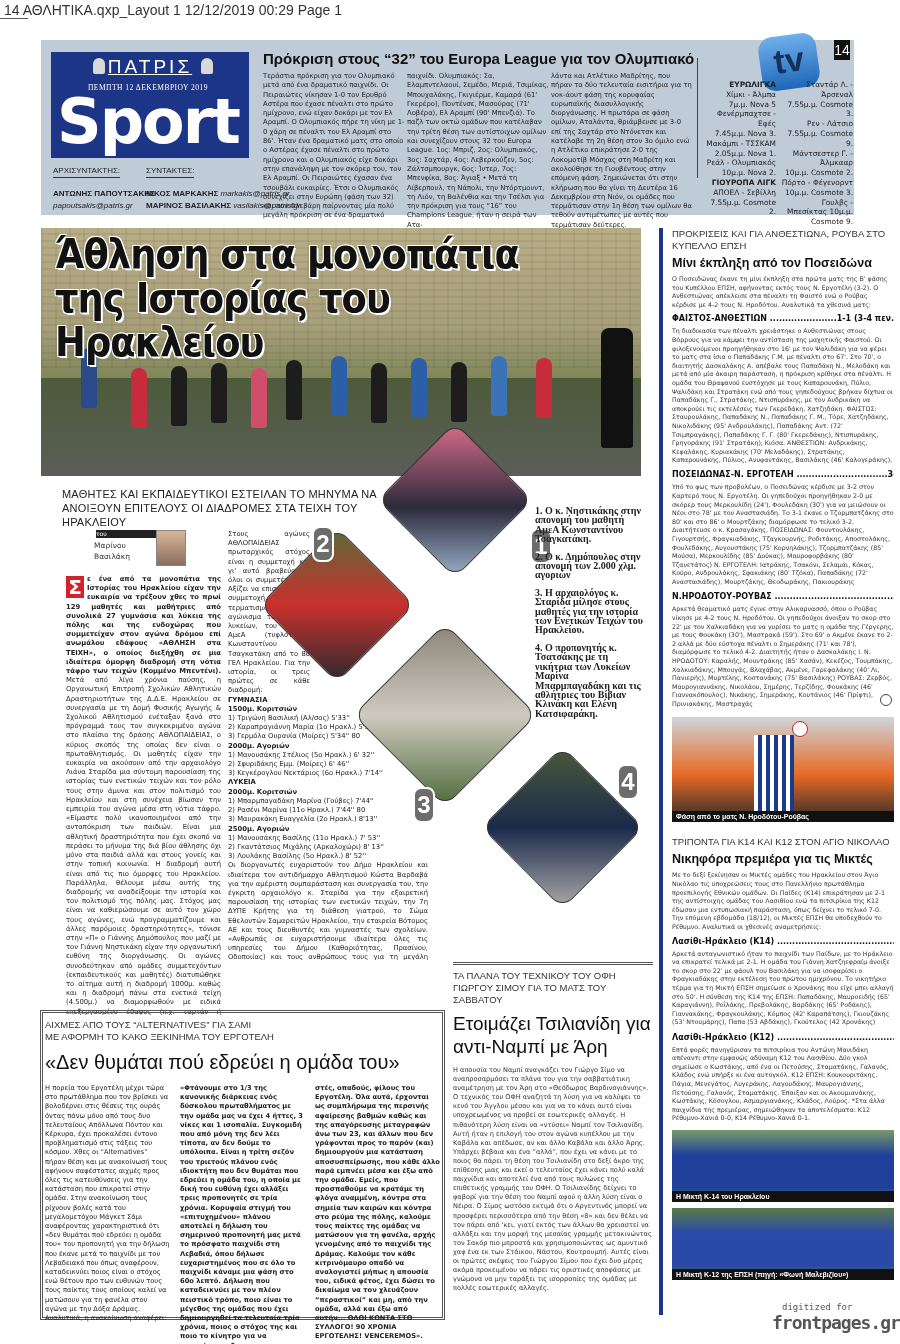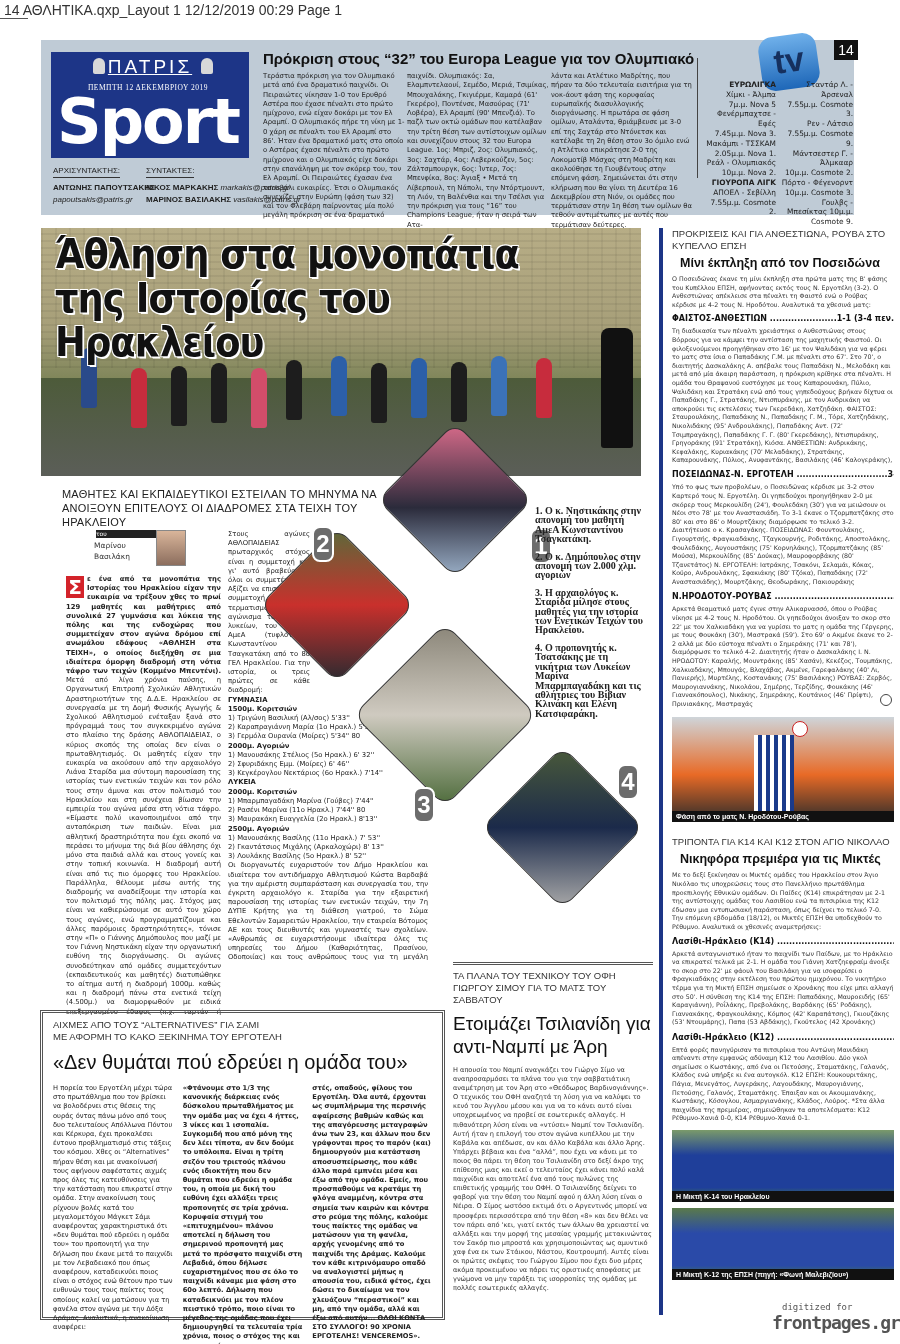--- a/index.html
+++ b/index.html
@@ -7,28 +7,28 @@
 .slug{position:absolute;left:4px;top:2px;font-size:14px;color:#333;font-family:"Liberation Sans",sans-serif}
 .crop-mark{position:absolute;height:1px;background:#555}
 
 .header{position:absolute;left:41px;top:40px;width:813px;height:175px;background:#bfcbd6}
 .logo{position:absolute;left:10px;top:12px;width:198px;height:106px;background:#1d3587}
 .logo .patris{position:absolute;left:0;right:0;top:4px;text-align:center;color:#fff;font-family:"Liberation Sans",sans-serif;font-size:19px;letter-spacing:3px;text-decoration:underline}
 .logo .date{position:absolute;left:0;right:4px;top:31px;text-align:center;color:#fff;font-family:"Liberation Serif",serif;font-size:7.5px;letter-spacing:0.5px}
 .logo .sport{position:absolute;left:6px;top:32px;color:#fff;font-family:"DejaVu Sans",sans-serif;font-weight:bold;font-size:62px;letter-spacing:-2px;line-height:76px}
 .logo .bust{position:absolute;top:6px;width:12px;height:16px;border-radius:6px 6px 2px 2px;background:#d8d8d8}
 .staff{position:absolute;top:125px;font-family:"Liberation Sans",sans-serif;font-size:8px;color:#222;line-height:12px}
-.staff .lbl{border-bottom:1px solid #333;display:inline-block;margin-bottom:4px}
+.staff .lbl{border-bottom:1px solid #333;display:inline-block;margin-bottom:10px}
 .staff b{font-weight:bold;font-size:8px}
 .staff i{font-style:italic;font-size:8px}
 .olymp-title{position:absolute;left:222px;top:10px;font-size:15px;font-weight:bold;color:#111;font-family:"Liberation Sans",sans-serif;letter-spacing:0}
 .olymp-cols{position:absolute;left:222px;top:32px;width:430px;display:flex;gap:2px;font-size:6.8px;line-height:9.3px;color:#222}
 .olymp-cols div{flex:1}
 .tv{position:absolute;left:760px;top:35px;width:58px;height:54px;background:linear-gradient(#6fb0ea,#1e67b8);border-radius:14px;color:#16305e;font-weight:bold;font-size:34px;text-align:center;line-height:50px;font-family:"Liberation Sans",sans-serif;transform:rotate(-8deg)}
-.pagenum{position:absolute;left:834px;top:40px;width:24px;height:20px;background:#111;color:#fff;font-size:14px;text-align:center;line-height:20px;font-family:"Liberation Sans",sans-serif}
+.pagenum{position:absolute;left:834px;top:40px;width:16px;height:20px;background:#111;color:#fff;font-size:14px;text-align:center;line-height:20px;font-family:"Liberation Sans",sans-serif}
 .tvlist{position:absolute;left:703px;top:80px;width:150px;display:flex;gap:4px;font-size:7.4px;line-height:9.8px;text-align:right;color:#222}
 .tvlist div{flex:1}
 .tvsep{position:absolute;left:697px;top:58px;width:1px;height:120px;background:#444}
 
 .hero{position:absolute;left:41px;top:228px;width:600px;height:248px;background:linear-gradient(180deg,#b7ad86 0%,#a79f79 40%,#6f7b4d 70%,#5a5a4a 100%);overflow:hidden}
 .hero .wall{position:absolute;inset:0;background:repeating-linear-gradient(0deg,rgba(0,0,0,0.06) 0 2px,transparent 2px 7px),repeating-linear-gradient(90deg,rgba(0,0,0,0.05) 0 2px,transparent 2px 14px);height:140px}
 .hero .ground{position:absolute;left:0;right:0;top:150px;bottom:0;background:linear-gradient(180deg,#4d5b3a,#5b5e58)}
 .hero .runner{position:absolute;width:16px;height:60px;border-radius:8px 8px 3px 3px;background:#1d1d1d}
 .hero h1{position:absolute;left:14px;top:4px;font-family:"DejaVu Sans",sans-serif;font-weight:bold;font-size:40px;line-height:44px;color:#111;letter-spacing:-1px;text-shadow:2px 2px 0 #fff,-1px -1px 0 #fff,1px -1px 0 #fff,-1px 1px 0 #fff;transform:scaleX(0.92);transform-origin:left}
 .subhead{position:absolute;left:62px;top:487px;width:340px;font-family:"Liberation Sans",sans-serif;font-size:11px;line-height:14px;color:#222;letter-spacing:0.2px}
@@ -40,27 +40,27 @@
 .results b{font-weight:bold}
 
 .diamond{position:absolute;width:120px;height:120px;transform:rotate(45deg);border-radius:14px;overflow:hidden;border:1px solid #333}
 .num-badge{position:absolute;width:22px;height:36px;background:#6c6c6c;color:#fff;border:2px solid #fff;border-radius:8px;font-weight:bold;font-size:24px;line-height:32px;text-align:center;font-family:"Liberation Sans",sans-serif}
 .captions{position:absolute;left:535px;top:506px;width:110px;font-family:"Liberation Serif",serif;font-weight:bold;font-size:10px;line-height:9.4px;text-align:left;color:#222}
 .captions p{margin-bottom:8px}
 
 .rcol{position:absolute;left:672px;top:228px;width:222px}
 .rline{position:absolute;left:659px;top:228px;width:4px;height:1087px;background:#1d3587}
 .kicker{font-family:"Liberation Sans",sans-serif;font-size:9.5px;line-height:12px;color:#333}
-.rhead{font-family:"Liberation Sans",sans-serif;font-size:12.5px;font-weight:bold;color:#111;margin:4px 8px 5px}
+.rhead{font-family:"Liberation Sans",sans-serif;font-size:12.5px;font-weight:bold;color:#111;margin:4px 0 5px}
 .rtext{font-size:6.3px;line-height:8.6px;color:#333}
 .score{font-size:8px;font-weight:bold;color:#111;margin:5px 0 4px;white-space:nowrap;overflow:hidden}
 .photo{position:relative;background:#777;overflow:hidden}
 .photo .cap{position:absolute;left:0;right:0;bottom:0;background:#111;color:#fff;font-size:7px;font-weight:bold;padding:2px 4px;font-family:"Liberation Sans",sans-serif}
 
-.ergbox{position:absolute;left:40px;top:1010px;width:405px;height:310px;border:3px double #555;padding:6px 10px}
+.ergbox{position:absolute;left:40px;top:1010px;width:405px;height:310px;border:3px double #555;padding:6px 2px}
 .ergbox .kicker{font-size:9.5px}
 .ergbox h2{font-family:"Liberation Sans",sans-serif;font-size:20px;font-weight:normal;color:#111;margin:8px 0 10px}
 .erg-cols{display:flex;gap:10px;font-size:6.7px;line-height:9.2px}
 .erg-cols div{flex:1}
 .ofibox{position:absolute;left:453px;top:970px;width:200px}
 .ofibox h2{font-family:"Liberation Sans",sans-serif;font-size:19px;font-weight:normal;line-height:23px;color:#111;margin:6px 0 8px}
 .ofibox .rtext{font-size:6.6px;line-height:9.1px}
 .topline{position:absolute;left:453px;top:962px;width:200px;height:3px;border-top:1px solid #555;border-bottom:1px solid #555}
 .frontpages{position:absolute;left:772px;top:1302px;color:#555;font-family:"DejaVu Sans Mono",monospace}
 .frontpages .s{font-size:9px;display:block;margin-left:10px}

